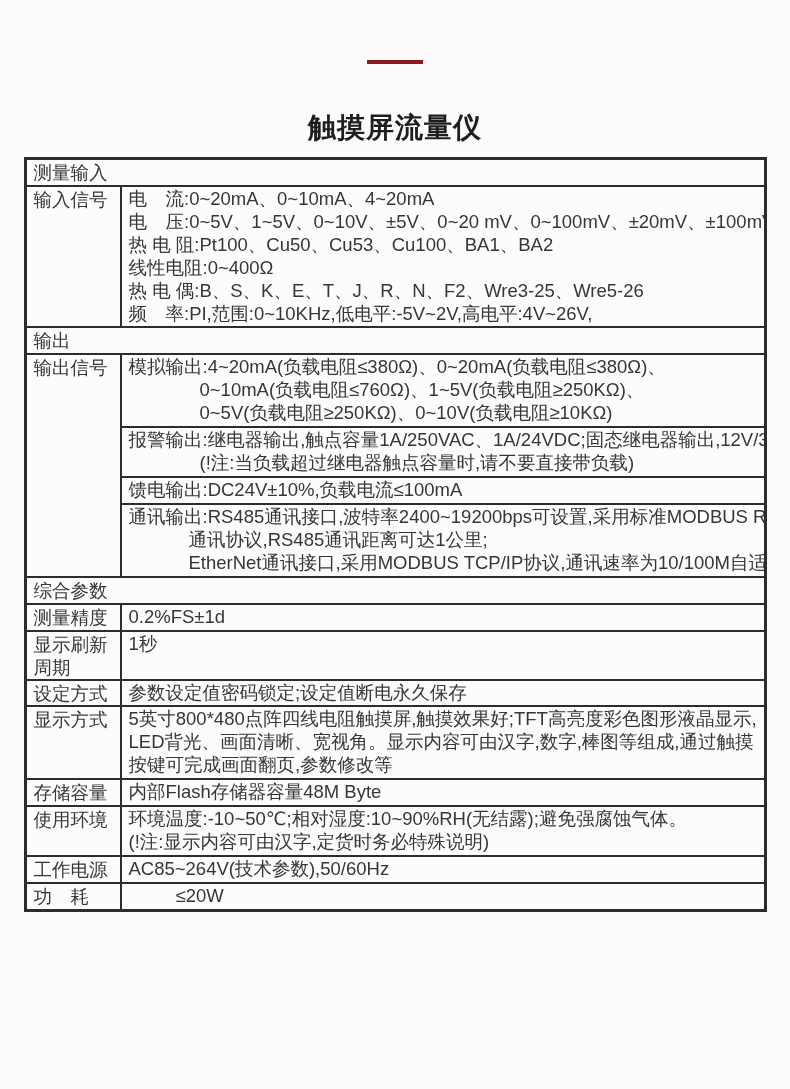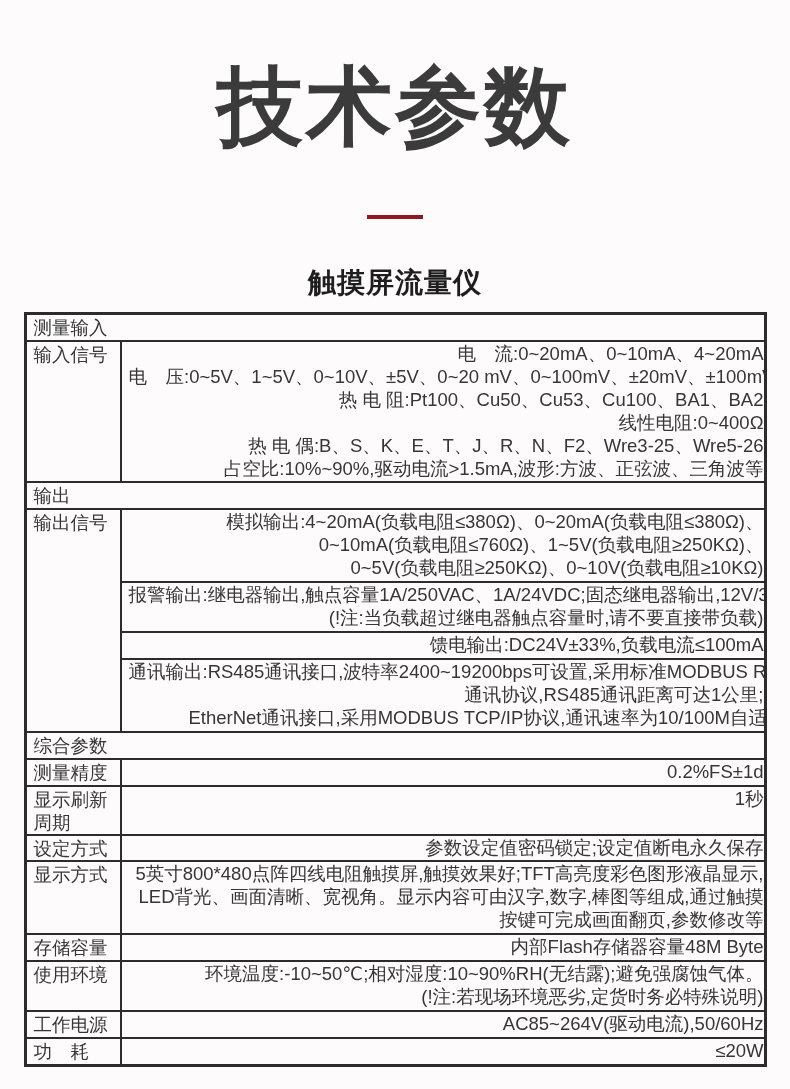--- a/index.html
+++ b/index.html
@@ -47,20 +47,21 @@
     border: 3px solid #2c2c2c;
     color: #363636;
     font-size: 18.5px;
     font-weight: 500;
   }
   .row {
     border-bottom: 2px solid #2c2c2c;
   }
   .row:last-child {
     border-bottom: none;
+    gap: 47px;
   }
   .row.section {
     padding: 1px 7px;
     line-height: 23px;
   }
   .row.data {
     display: flex;
     align-items: stretch;
   }
   .cell-label {
@@ -80,63 +81,61 @@
     border-bottom: 2px solid #2c2c2c;
     padding: 1px 0;
   }
   .block:last-child {
     border-bottom: none;
   }
   .line {
     padding-left: 7px;
     line-height: 22.9px;
     white-space: nowrap;
-    text-align: right;
   }
   .ind-1 { padding-left: 45px; }
   .ind-2 { padding-left: 78px; }
   .ind-3 { padding-left: 67px; }
 </style>
 </head>
 <body style="background: rgb(253, 251, 251);">
 
 <div class="page">
-  <h1 class="title">技术参数</h1>
   <div class="title-divider" style="background: rgb(140, 26, 34);"></div>
   <h2 class="subtitle">触摸屏流量仪</h2>
   <div class="spec-table">
       <div class="row section"><span class="section-label">测量输入</span></div>
       <div class="row data">
         <div class="cell-label">输入信号</div>
         <div class="cell-value">
           <div class="block">
             <div class="line ind-0">电　流:0~20mA、0~10mA、4~20mA</div>
             <div class="line ind-0">电　压:0~5V、1~5V、0~10V、±5V、0~20 mV、0~100mV、±20mV、±100mV</div>
             <div class="line ind-0">热 电 阻:Pt100、Cu50、Cu53、Cu100、BA1、BA2</div>
             <div class="line ind-0">线性电阻:0~400Ω</div>
             <div class="line ind-0">热 电 偶:B、S、K、E、T、J、R、N、F2、Wre3-25、Wre5-26</div>
-            <div class="line ind-1">占空比:10%~90%,驱动电流&gt;1.5mA,波形:方波、正弦波、三角波等</div>
+            <div class="line ind-0">频　率:PI,范围:0~10KHz,低电平:-5V~2V,高电平:4V~26V,</div>
           </div>
         </div>
       </div>
       <div class="row section"><span class="section-label">输出</span></div>
       <div class="row data">
         <div class="cell-label">输出信号</div>
         <div class="cell-value">
           <div class="block">
             <div class="line ind-0">模拟输出:4~20mA(负载电阻≤380Ω)、0~20mA(负载电阻≤380Ω)、</div>
             <div class="line ind-2">0~10mA(负载电阻≤760Ω)、1~5V(负载电阻≥250KΩ)、</div>
             <div class="line ind-2">0~5V(负载电阻≥250KΩ)、0~10V(负载电阻≥10KΩ)</div>
           </div>
           <div class="block">
             <div class="line ind-0">报警输出:继电器输出,触点容量1A/250VAC、1A/24VDC;固态继电器输出,12V/30mA</div>
             <div class="line ind-2">(!注:当负载超过继电器触点容量时,请不要直接带负载)</div>
           </div>
           <div class="block">
-            <div class="line ind-0">馈电输出:DC24V±33%,负载电流≤100mA</div>
+            <div class="line ind-0">馈电输出:DC24V±10%,负载电流≤100mA</div>
           </div>
           <div class="block">
             <div class="line ind-0">通讯输出:RS485通讯接口,波特率2400~19200bps可设置,采用标准MODBUS RTU</div>
             <div class="line ind-3">通讯协议,RS485通讯距离可达1公里;</div>
             <div class="line ind-3">EtherNet通讯接口,采用MODBUS TCP/IP协议,通讯速率为10/100M自适应。</div>
           </div>
         </div>
       </div>
       <div class="row section"><span class="section-label">综合参数</span></div>
       <div class="row data">
@@ -179,29 +178,29 @@
           <div class="block">
             <div class="line ind-0">内部Flash存储器容量48M Byte</div>
           </div>
         </div>
       </div>
       <div class="row data">
         <div class="cell-label">使用环境</div>
         <div class="cell-value">
           <div class="block">
             <div class="line ind-0">环境温度:-10~50℃;相对湿度:10~90%RH(无结露);避免强腐蚀气体。</div>
-            <div class="line ind-0">(!注:若现场环境恶劣,定货时务必特殊说明)</div>
+            <div class="line ind-0">(!注:显示内容可由汉字,定货时务必特殊说明)</div>
           </div>
         </div>
       </div>
       <div class="row data">
         <div class="cell-label">工作电源</div>
         <div class="cell-value">
           <div class="block">
-            <div class="line ind-0">AC85~264V(驱动电流),50/60Hz</div>
+            <div class="line ind-0">AC85~264V(技术参数),50/60Hz</div>
           </div>
         </div>
       </div>
       <div class="row data">
         <div class="cell-label">功　耗</div>
         <div class="cell-value">
           <div class="block">
             <div class="line ind-0">≤20W</div>
           </div>
         </div>

